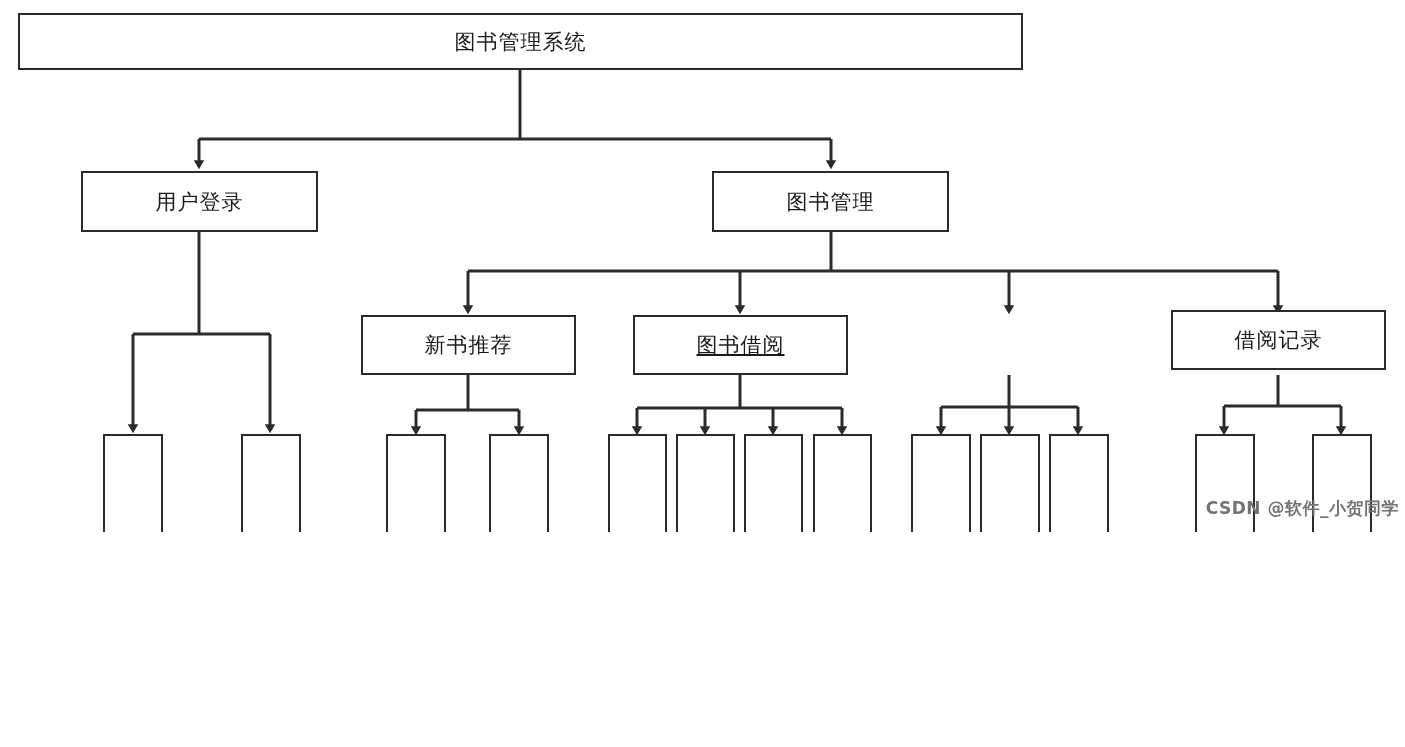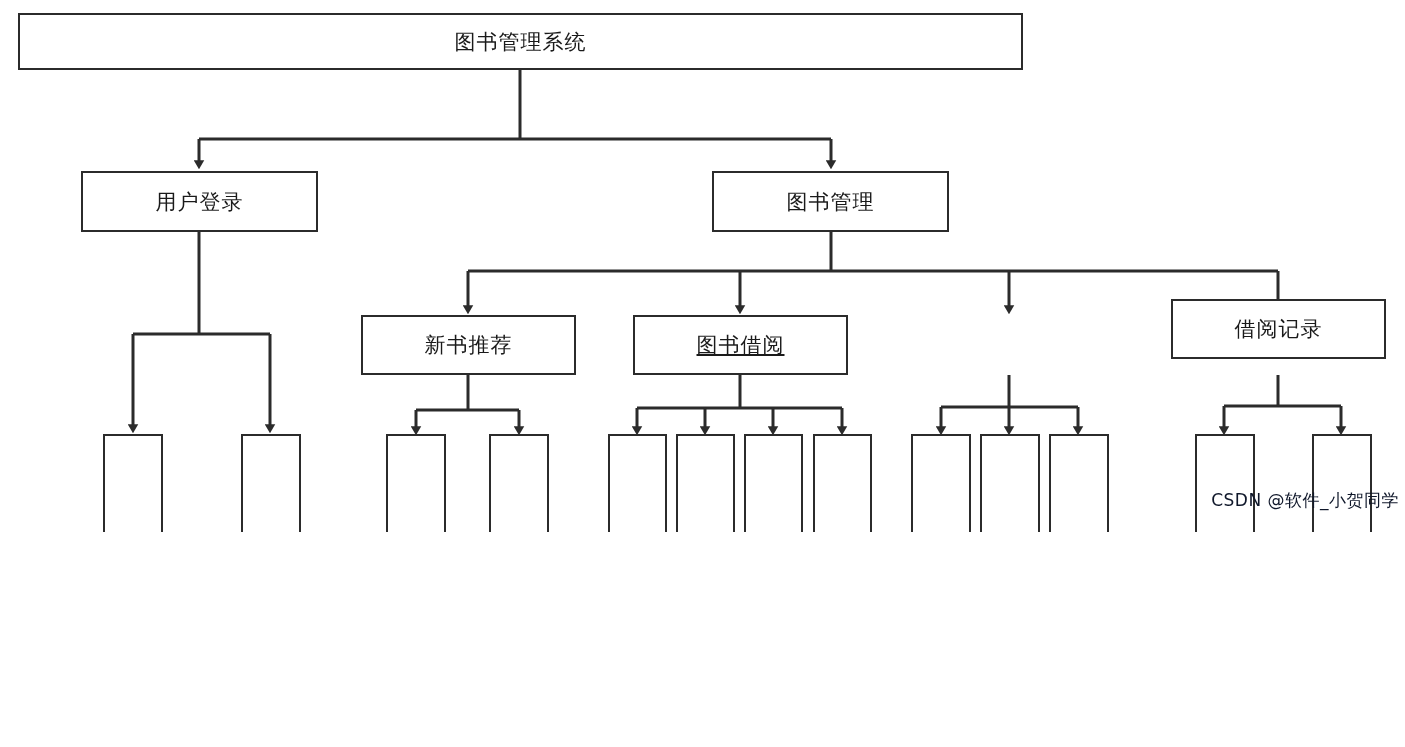--- a/index.html
+++ b/index.html
@@ -52,25 +52,26 @@
     white-space: nowrap;
     overflow: hidden;
   }
   .node.vert.tall-text {
     font-size: 20px;
     letter-spacing: 1px;
   }
   .watermark {
     position: absolute;
     right: 6px;
-    bottom: 20px;
+    bottom: 12px;
     font-size: 17px;
-    color: #0f172a;
+    color: #737373;
     white-space: nowrap;
     letter-spacing: 0.5px;
+    font-weight: bold;
   }
 </style>
 </head>
 <body>
 
 <div id="diagram-root">
 
   <svg id="diagram-svg" viewBox="0 0 1405 747" xmlns="http://www.w3.org/2000/svg">
     <defs>
       <marker id="arrow" viewBox="0 0 12 14" refX="1" refY="7" markerWidth="9" markerHeight="11" orient="auto-start-reverse" markerUnits="userSpaceOnUse">
@@ -132,21 +133,21 @@
   <div class="node horiz" style="left:712px; top:171px; width:237px; height:61px;">
     <span>图书管理</span>
   </div>
 
   <div class="node horiz" style="left:361px; top:315px; width:215px; height:60px;">
     <span>新书推荐</span>
   </div>
   <div class="node horiz" style="left:633px; top:315px; width:215px; height:60px;text-decoration:underline;">
     <span>图书借阅</span>
   </div>
-  <div class="node horiz" style="left:1171px; top:299px; width:215px; height:60px;">
+  <div class="node horiz" style="left:1171px; top:310px; width:215px; height:60px;">
     <span>借阅记录</span>
   </div>
 
   <div class="node vert" style="left:103px; top:434px; width:60px; height:300px; padding-top:78px;">
     <span>用户登录</span>
   </div>
   <div class="node vert" style="left:241px; top:434px; width:60px; height:300px; padding-top:78px;">
     <span>注销登录</span>
   </div>
 

